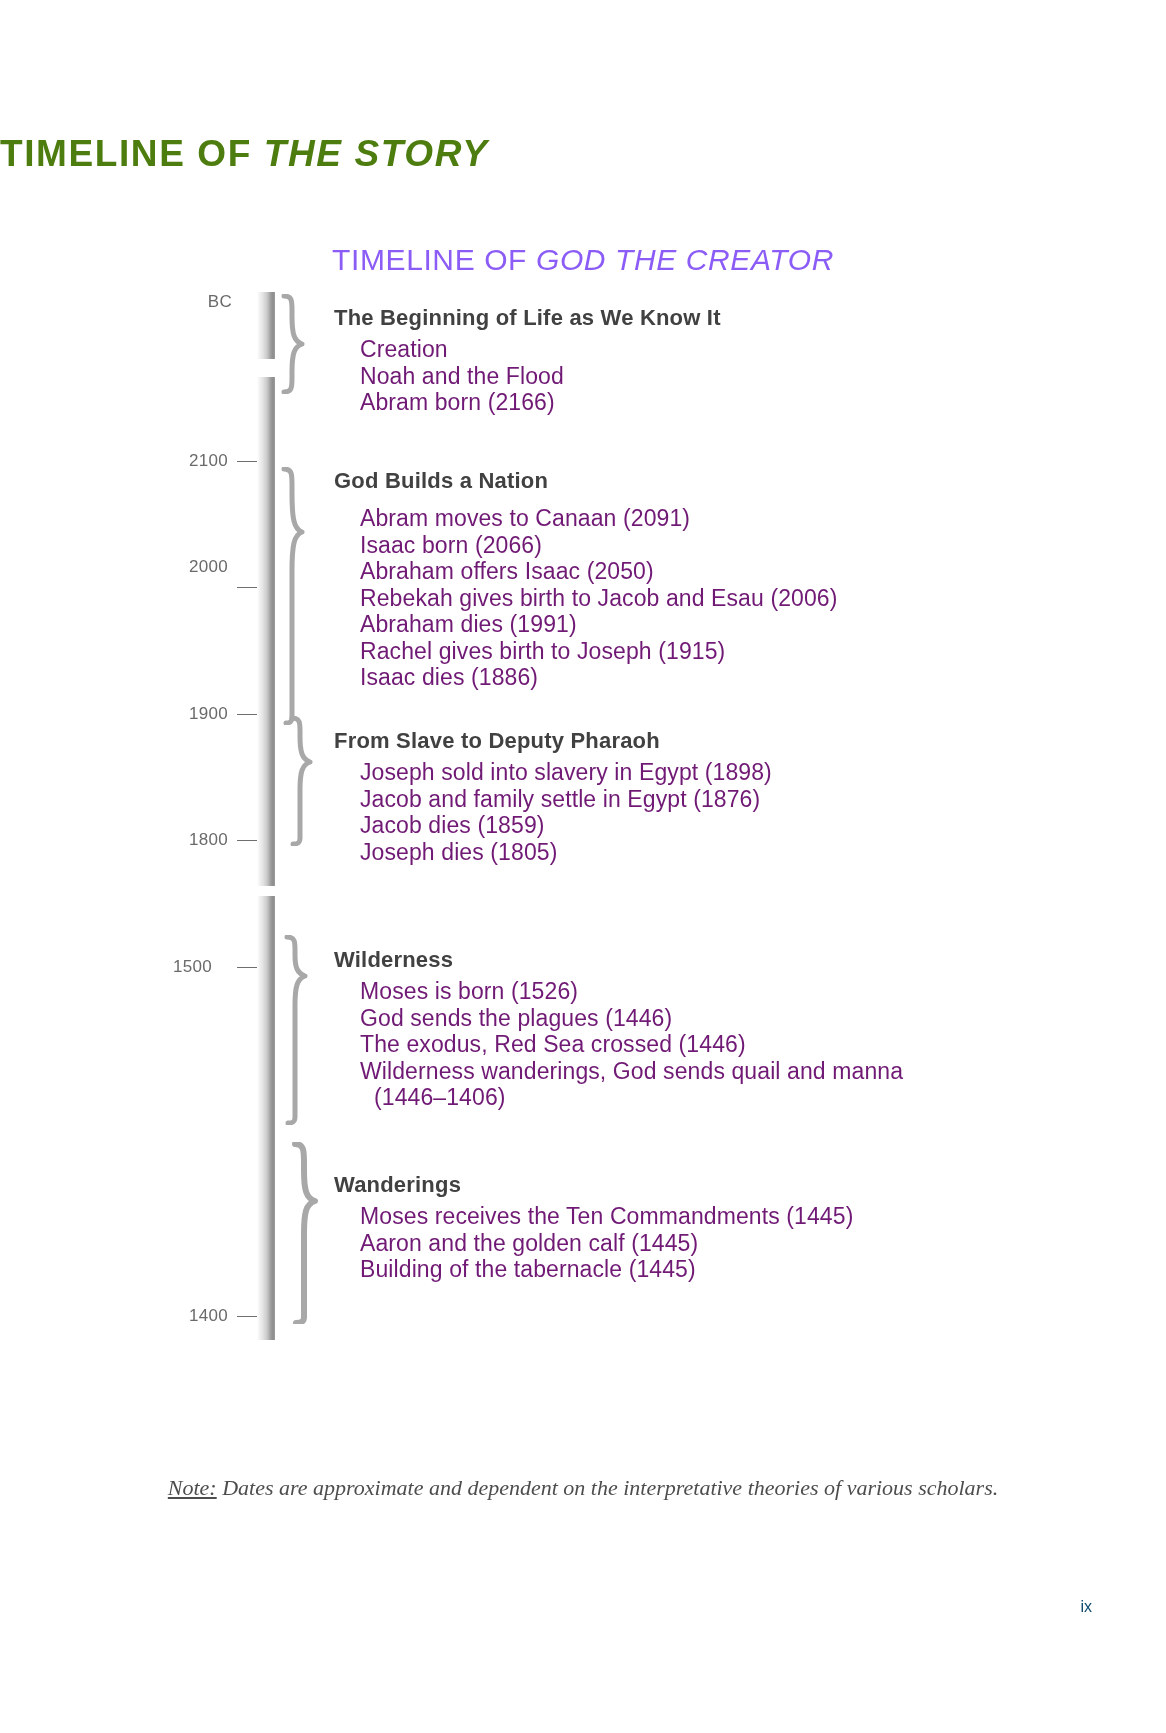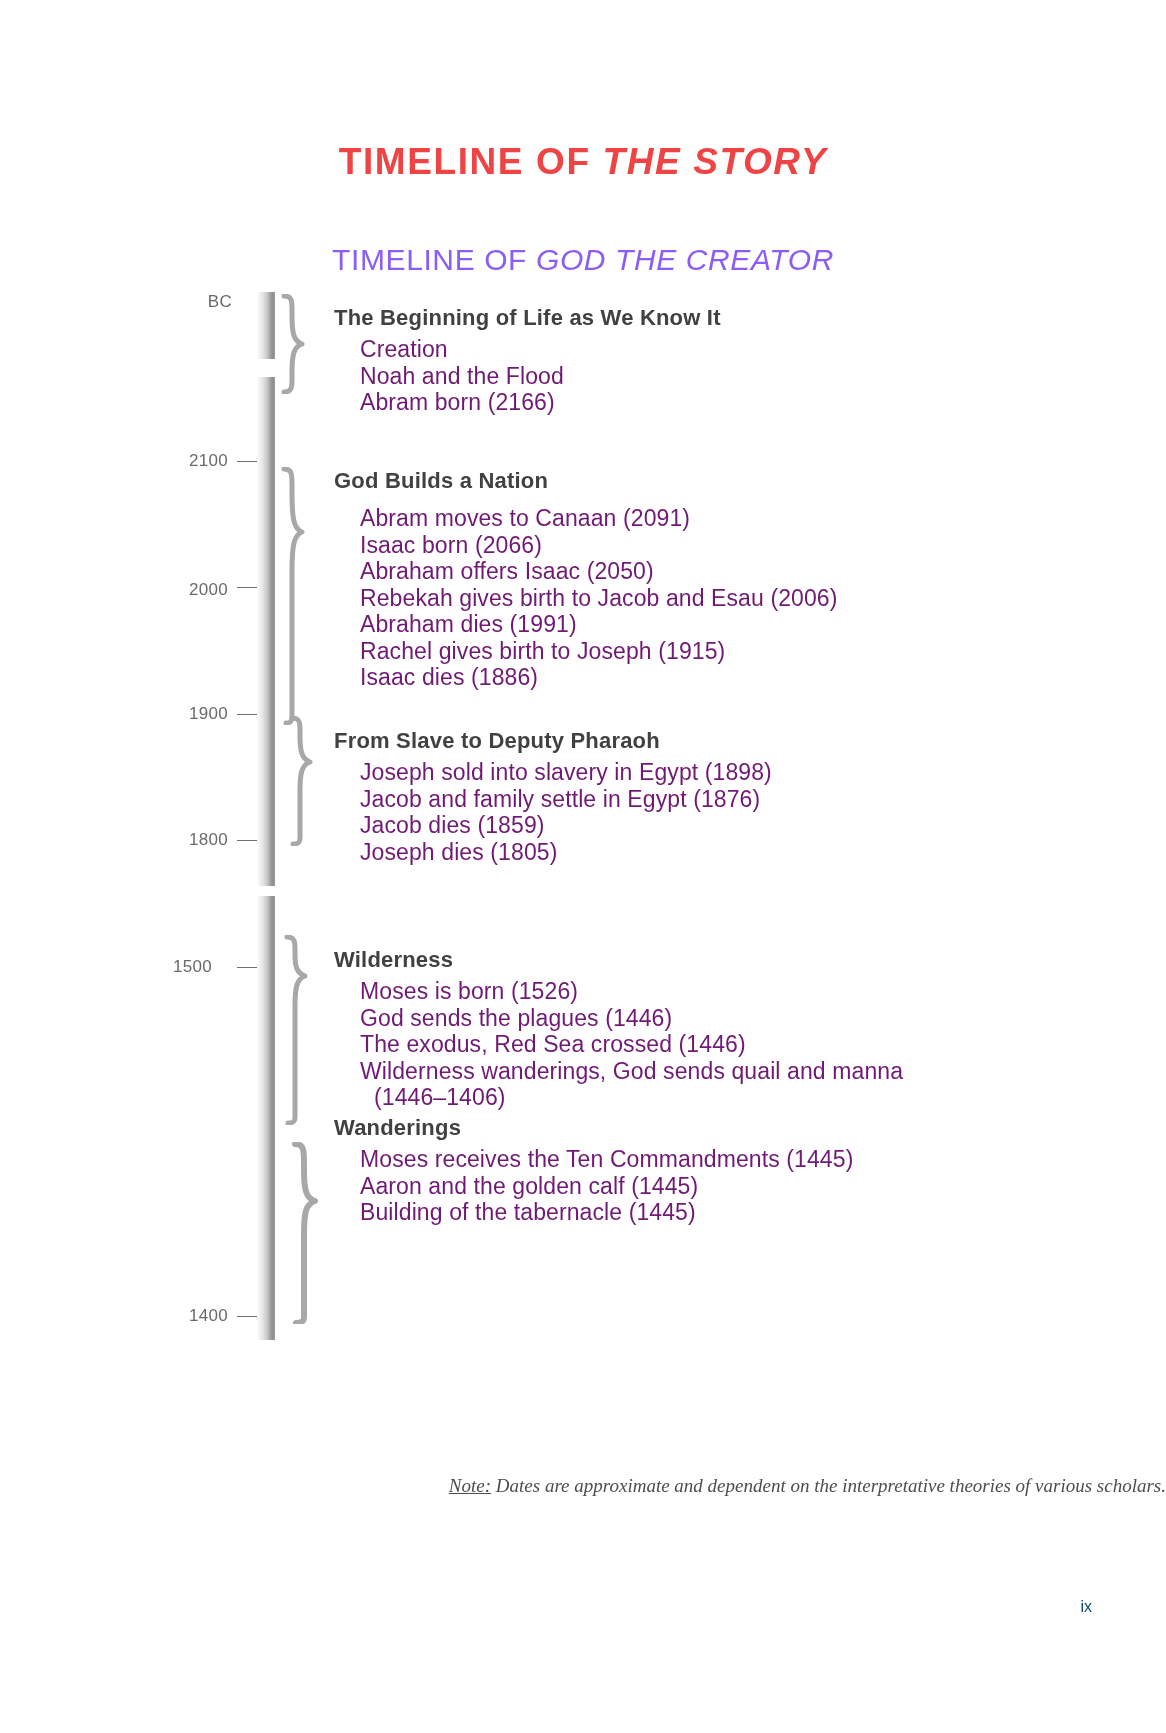--- a/index.html
+++ b/index.html
@@ -20,27 +20,25 @@
     position: absolute;
     inset: 0;
   }
 
   
   .main-title {
     position: absolute;
     top: 133px;
     left: 0;
     width: 1166px;
-    text-align: center;
     font-size: 37px;
     font-weight: bold;
     letter-spacing: 1.6px;
-    color: #ef4444;
-    white-space: nowrap;
-    margin-top: 8px;
+    color: #4d7c0f;
+    white-space: nowrap;
   }
   .main-title .em {
     font-style: italic;
     font-weight: bold;
   }
 
   .sub-title {
     position: absolute;
     top: 243px;
     left: 0;
@@ -128,24 +126,24 @@
   .sec-item.cont {
     padding-left: 14px;
   }
 
   
   .footnote {
     position: absolute;
     top: 1475px;
     left: 0;
     width: 1166px;
-    text-align: right;
+    text-align: center;
     font-family: "Liberation Serif", serif;
     font-style: italic;
-    font-size: 19px;
+    font-size: 22px;
     color: #4d4d4d;
     white-space: nowrap;
   }
   .footnote .note-label {
     text-decoration: underline;
   }
 
   .folio {
     position: absolute;
     top: 1598px;
@@ -170,21 +168,21 @@
     <div class="bar-seg" style="top:85px;  height:509px;"></div>
     <div class="bar-seg" style="top:604px; height:444px;"></div>
   </div>
 
   <div class="tick-label" style="top:292px; left:170px; width:62px;">BC</div>
 
   <div class="tick" style="top:461px; left:237px;"></div>
   <div class="tick-label" style="top:451px; left:140px; width:88px;">2100</div>
 
   <div class="tick" style="top:587px; left:237px;"></div>
-  <div class="tick-label" style="top:580px; left:140px; width:88px;">2000</div>
+  <div class="tick-label" style="top:557px; left:140px; width:88px;">2000</div>
 
   <div class="tick" style="top:714px; left:237px;"></div>
   <div class="tick-label" style="top:704px; left:140px; width:88px;">1900</div>
 
   <div class="tick" style="top:840px; left:237px;"></div>
   <div class="tick-label" style="top:830px; left:140px; width:88px;">1800</div>
 
   <div class="tick" style="top:967px; left:237px;"></div>
   <div class="tick-label" style="top:957px; left:124px; width:88px;">1500</div>
 
@@ -257,21 +255,21 @@
     <div class="sec-head">Wilderness</div>
     <div class="sec-items">
       <div class="sec-item">Moses is born (1526)</div>
       <div class="sec-item">God sends the plagues (1446)</div>
       <div class="sec-item">The exodus, Red Sea crossed (1446)</div>
       <div class="sec-item">Wilderness wanderings, God sends quail and manna</div>
       <div class="sec-item cont">(1446–1406)</div>
     </div>
   </div>
 
-  <div class="section" style="top:1115px; left:334px;">
+  <div class="section" style="top:1172px; left:334px;">
     <div class="sec-head">Wanderings</div>
     <div class="sec-items">
       <div class="sec-item">Moses receives the Ten Commandments (1445)</div>
       <div class="sec-item">Aaron and the golden calf (1445)</div>
       <div class="sec-item">Building of the tabernacle (1445)</div>
     </div>
   </div>
 
   <div class="footnote"><span class="note-label">Note:</span><span> Dates are approximate and dependent on the interpretative theories of various scholars.</span></div>
 

